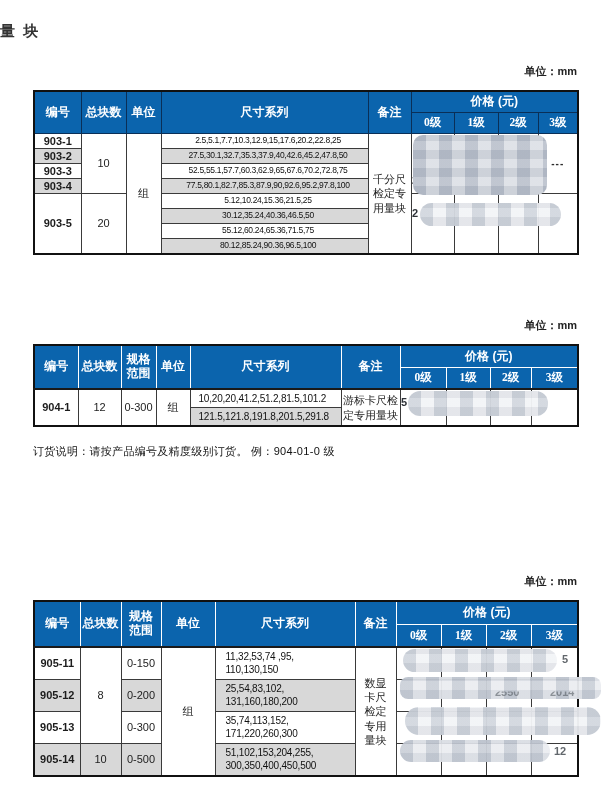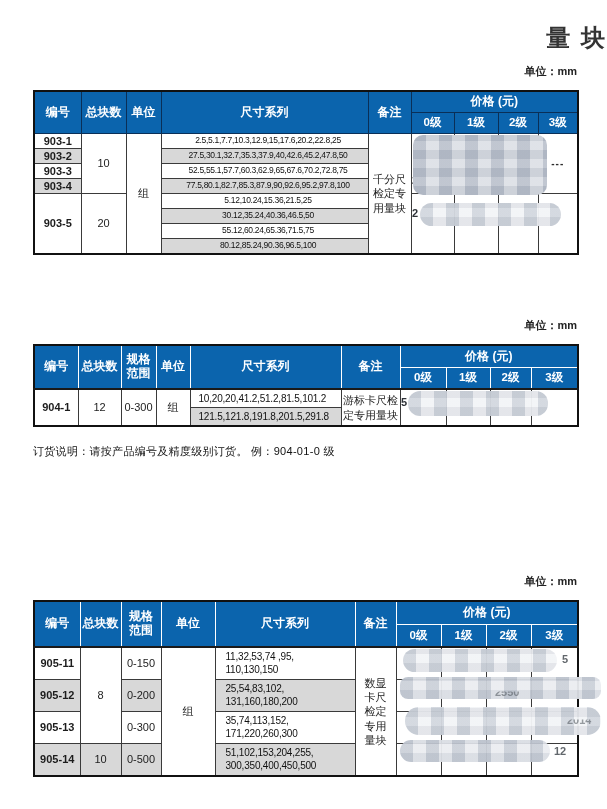--- a/index.html
+++ b/index.html
@@ -2,43 +2,43 @@
 <html><head>
 <meta charset="utf-8">
 <style>
   html,body{margin:0;padding:0;}
   body{
     width:607px;height:809px;background:#ffffff;position:relative;
     font-family:"Liberation Sans","DejaVu Sans",sans-serif;color:#1a1a1a;
     overflow:hidden;
   }
   .page-title{
-    position:absolute;top:22px;left:0;width:607px;text-align:right;
-    font-size:24px;font-weight:700;color:#333;letter-spacing:2px;
+    position:absolute;top:22px;left:0;width:607px;text-align:left;
+    font-size:15px;font-weight:700;color:#333;letter-spacing:2px;
   }
   .section{position:absolute;left:33px;width:544px;}
   #sec1{top:64px;} #sec2{top:318px;} #sec3{top:574px;}
   .unit-label{
     text-align:right;font-size:11px;font-weight:700;color:#222;
     margin-bottom:12px;height:14px;
   }
   .twrap{position:relative;}
   table{
     border-collapse:collapse;table-layout:fixed;width:544px;
     border:2px solid #111;
   }
   th,td{border:1px solid #3a3a3a;padding:0;overflow:hidden;}
   th{
     background:#0b64ad;color:#ffffff;font-weight:700;font-size:12px;
     text-align:center;vertical-align:middle;line-height:1.15;
   }
   .t1 th{border-color:#0a2f57;}
   .t23 th{border-color:rgba(255,255,255,0.78);}
   .t23 tbody tr.first td{border-top:2px solid #1a1a1a;}
-  th.grade{font-size:11.5px;}
+  th.grade{font-size:11.5px;font-family:Liberation Serif, serif;}
   td{
     font-size:11px;text-align:center;vertical-align:middle;color:#1c1c1c;
     background:#ffffff;line-height:1.15;
   }
   td.g{background:#d8d8d8;}
   td.code{font-weight:600;font-size:11px;}
   td.sizes{
     text-align:center;padding-left:7px;font-size:8.5px;letter-spacing:-0.3px;
     white-space:nowrap;color:#111;
   }
@@ -310,20 +310,20 @@
           <td></td>
         </tr>
       </tbody>
     </table>
 
     <div class="smudge s-light" style="left:370px;top:49px;width:154px;height:23px;"></div>
     <span class="frag frag-dim" style="left:529px;top:54px;">5</span>
 
     <div class="smudge s-mid" style="left:367px;top:77px;width:201px;height:22px;border-radius:8px;"></div>
     <span class="frag frag-top" style="left:462px;top:87px;">2550</span>
-    <span class="frag frag-top" style="left:534px;top:87px;margin-top:28px;">2014</span>
+    <span class="frag frag-top" style="left:517px;top:87px;">2014</span>
 
     <div class="smudge s-light" style="left:372px;top:107px;width:196px;height:28px;border-radius:14px;"></div>
 
     <span class="frag frag-dim" style="left:521px;top:146px;">12</span>
     <div class="smudge s-mid" style="left:367px;top:140px;width:150px;height:22px;border-radius:11px;"></div>
   </div>
 </div>
 
 </body></html>

